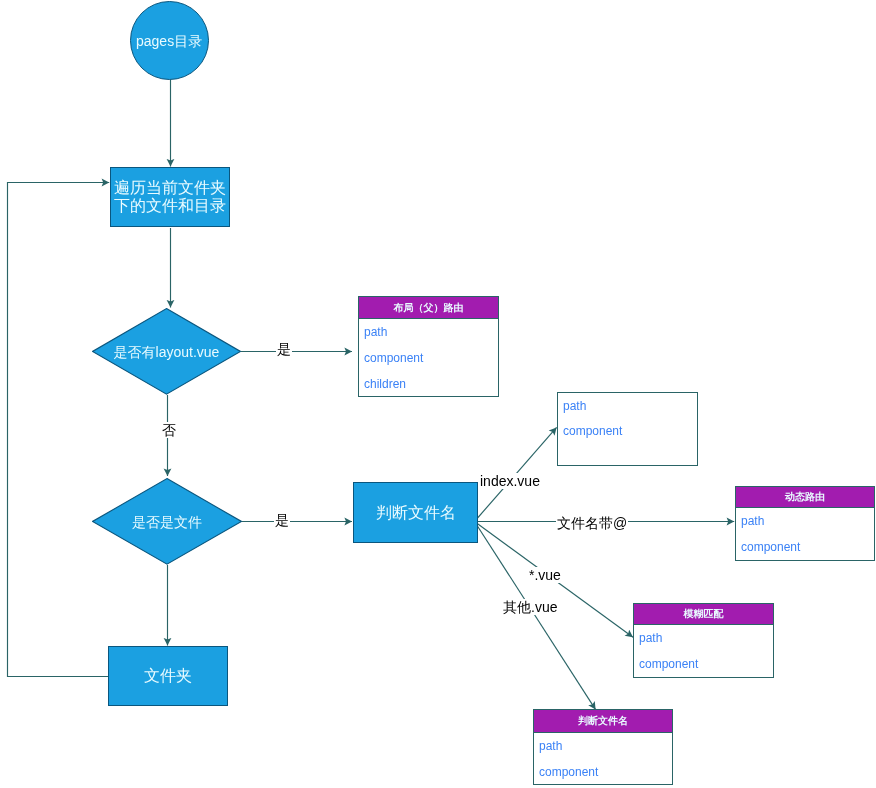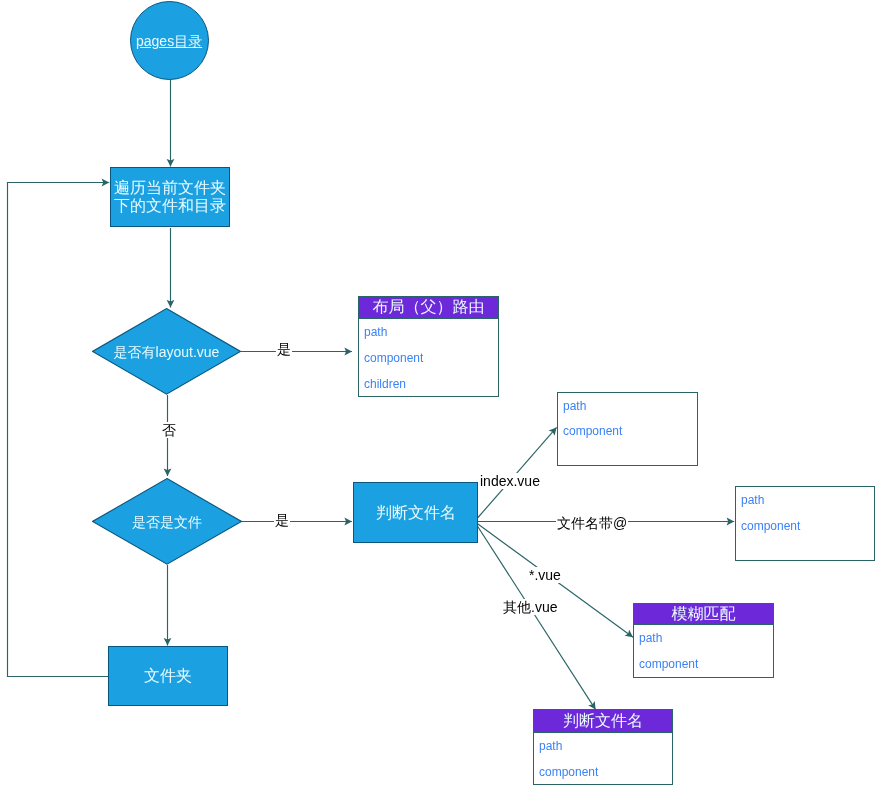--- a/index.html
+++ b/index.html
@@ -19,22 +19,22 @@
   .node-ellipse{background:#1BA0E1;border:1px solid #0A567E;border-radius:50%;}
 
   .diamond-wrap{position:absolute;}
   .diamond-wrap svg{position:absolute;left:0;top:0;}
   .diamond-label{position:absolute;left:0;top:0;width:100%;height:100%;
        display:flex;align-items:center;justify-content:center;color:#E9FBFF;
        font-size:14px;line-height:18px;will-change:transform;}
 
   .tbl{position:absolute;box-sizing:border-box;background:#ffffff;
        border:1px solid #2A6466;}
-  .tbl .hdr{box-sizing:border-box;background:#6d28d9;border-bottom:1px solid #2A6466;
-       color:#E9FBFF;font-weight:normal;font-size:16px;display:flex;align-items:center;
+  .tbl .hdr{box-sizing:border-box;background:#a21caf;border-bottom:1px solid #2A6466;
+       color:#E9FBFF;font-weight:bold;font-size:10px;display:flex;align-items:center;
        justify-content:center;will-change:transform;}
   .tbl .row{box-sizing:border-box;font-size:12px;color:#3b82f6;padding-left:5px;
        display:flex;align-items:center;will-change:transform;}
 
   .edge-label{position:absolute;color:#000000;font-size:14px;line-height:16px;
        white-space:nowrap;background:#ffffff;padding:0 1px;will-change:transform;}
 </style>
 </head>
 <body>
 
@@ -54,21 +54,21 @@
       <path d="M241.5,521.5 L352,521.5"></path>
       <path d="M167.5,565 L167.5,645.5"></path>
       <path d="M108,676.5 L7.5,676.5 L7.5,182.5 L109.2,182.5"></path>
       <path d="M474.5,521.5 L556.6,427.4"></path>
       <path d="M474.5,521.5 L734.2,521.5"></path>
       <path d="M474.5,521.5 L633,637.2"></path>
       <path d="M474.5,521.5 L595.6,709.6"></path>
     </g>
   </svg>
 
-  <div class="node node-ellipse node-small" style="left:130px;top:1px;width:79px;height:79px;text-decoration:underline;">
+  <div class="node node-ellipse node-small" style="left:130px;top:1px;width:79px;height:79px;">
     <span class="node-text">pages目录</span>
   </div>
 
   <div class="node node-rect" style="left:110px;top:167px;width:120px;height:60px;">
     <span class="node-text">遍历当前文件夹
 下的文件和目录</span>
   </div>
 
   <div class="diamond-wrap" style="left:92px;top:308px;width:149px;height:87px;">
     <svg width="149" height="87" viewBox="0 0 149 87">
@@ -98,20 +98,21 @@
     <div class="row" style="height:26px;">component</div>
     <div class="row" style="height:25px;">children</div>
   </div>
 
   <div class="tbl" style="left:557px;top:392px;width:141px;height:74px;">
     <div class="row" style="height:26px;">path</div>
     <div class="row" style="height:24px;">component</div>
   </div>
 
   <div class="tbl" style="left:735px;top:486px;width:140px;height:75px;">
+    <div class="hdr" style="height:21px;">动态路由</div>
     <div class="row" style="height:26px;">path</div>
     <div class="row" style="height:25px;">component</div>
   </div>
 
   <div class="tbl" style="left:633px;top:603px;width:141px;height:75px;">
     <div class="hdr" style="height:21px;">模糊匹配</div>
     <div class="row" style="height:26px;">path</div>
     <div class="row" style="height:25px;">component</div>
   </div>
 

